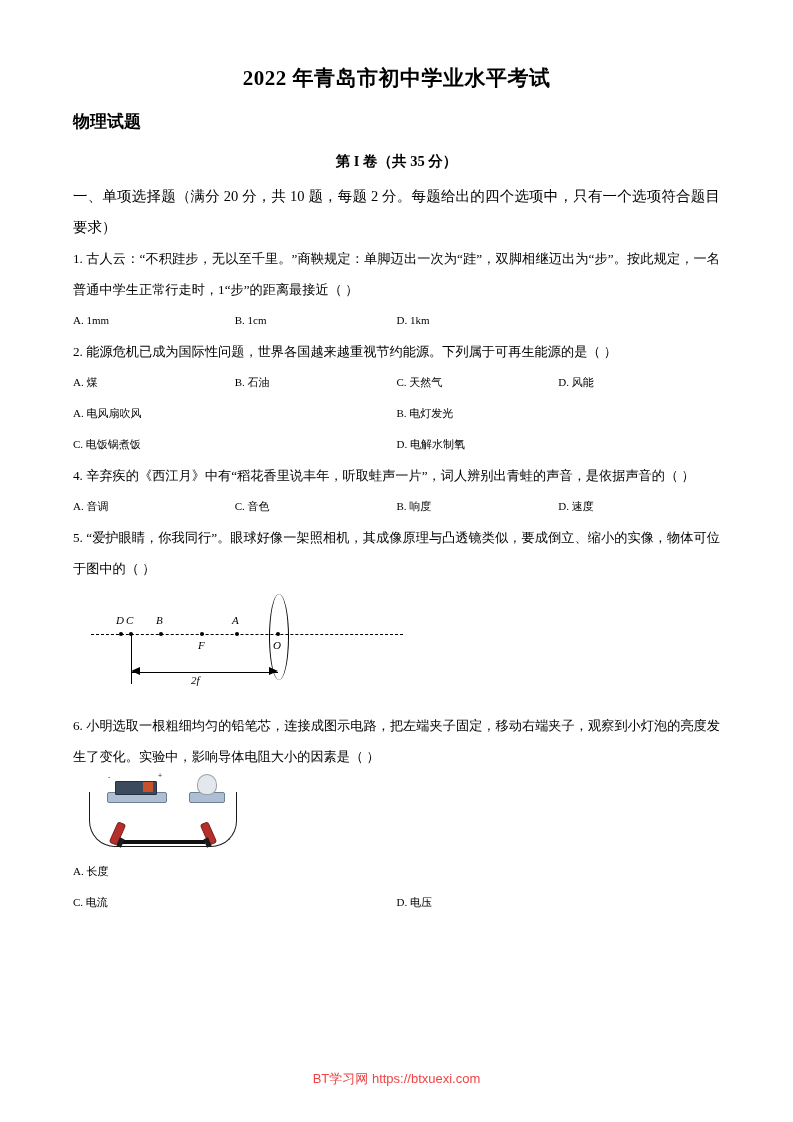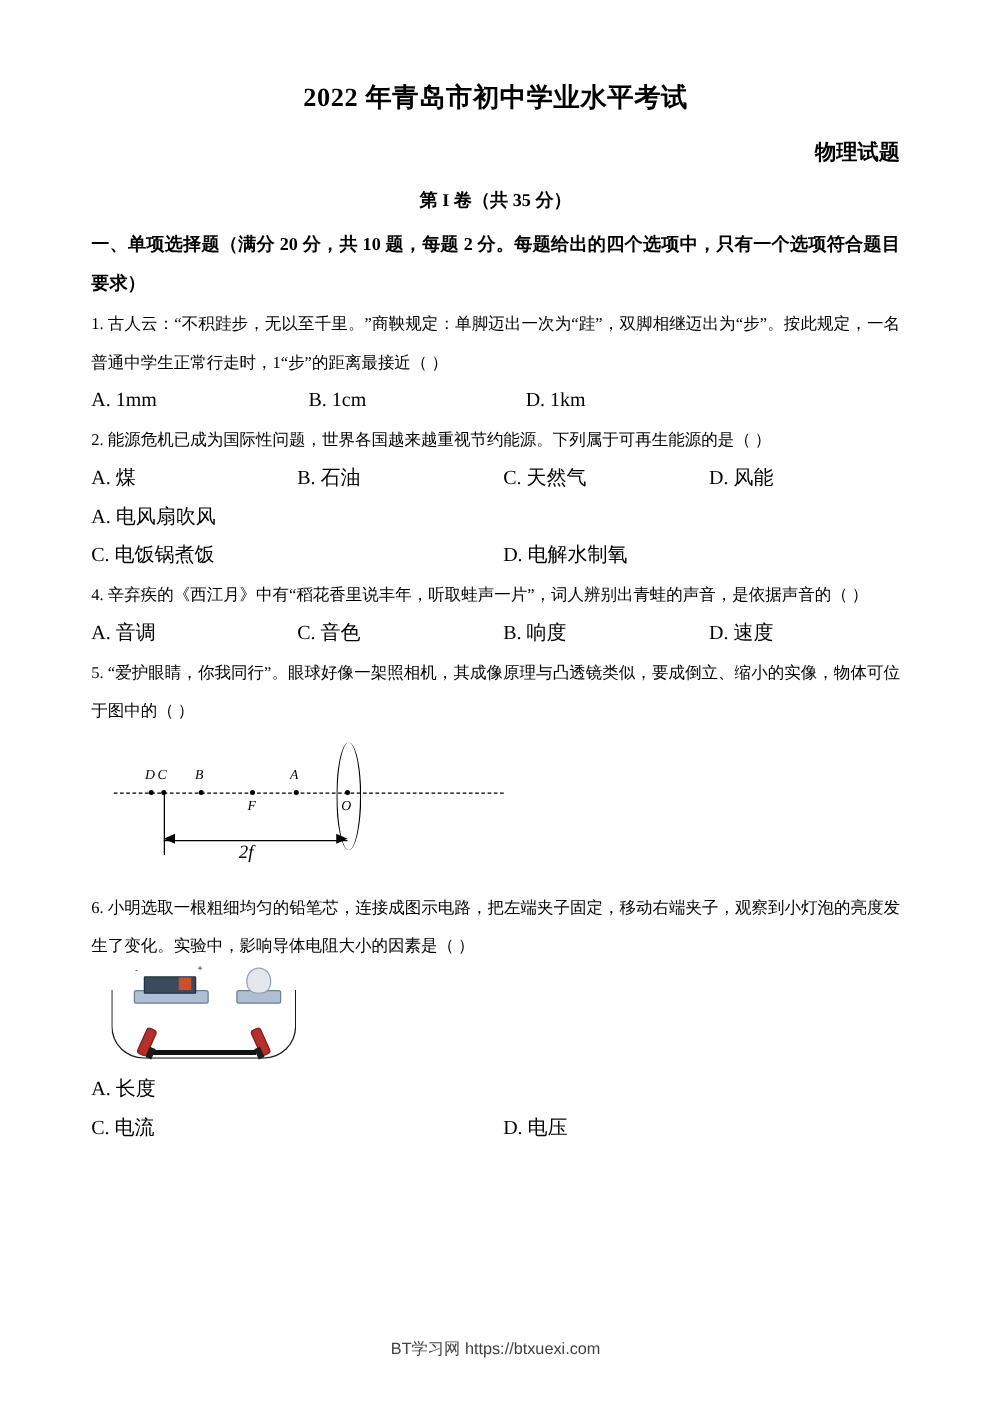--- a/index.html
+++ b/index.html
@@ -27,62 +27,61 @@
   .doc-title {
     text-align: center;
     font-size: 21px;
     font-weight: bold;
     letter-spacing: 0.5px;
     margin: 0;
     padding-top: 66px;
     line-height: 1.2;
   }
   .doc-subtitle {
-    text-align: right;
+    text-align: left;
     font-size: 17px;
     font-weight: bold;
     margin: 0;
     padding-top: 21px;
     line-height: 1.2;
   }
   .volume-line {
     text-align: center;
     font-size: 14.5px;
     font-weight: bold;
     margin: 0;
     padding-top: 20px;
     line-height: 1.2;
   }
 
   
   .section-head {
     font-size: 14.5px;
-    font-weight: bold;
+    font-weight: normal;
     line-height: 31px;
     margin: 0;
     padding-top: 11px;
     text-align: justify;
     text-justify: inter-ideograph;
   }
 
   
   .question {
     font-size: 13.2px;
     line-height: 31px;
     margin: 0;
     text-align: justify;
     text-justify: inter-ideograph;
   }
   .q-stem { display: block; }
 
   .options-row {
     display: flex;
-    font-size: 16px;
+    font-size: 11px;
     line-height: 31px;
-    gap: 12px;
   }
   .options-row.cols4 > .opt { width: 25%; }
   .options-row.cols2 > .opt { width: 50%; }
   .options-row.cols2 > .opt:first-child { width: 50%; }
   .opt { white-space: nowrap; }
 
   
   .fig-optics {
     position: relative;
     width: 330px;
@@ -144,21 +143,21 @@
     height: 0;
     border-top: 4px solid transparent;
     border-bottom: 4px solid transparent;
   }
   .arrow-l { left: 48px; border-right: 9px solid #000; }
   .arrow-r { left: 186px; border-left: 9px solid #000; }
   .dim-label {
     position: absolute;
     left: 108px;
     top: 86px;
-    font-size: 15px;
+    font-size: 11px;
     font-style: italic;
   }
 
   
   .fig-circuit {
     position: relative;
     width: 160px;
     height: 78px;
     margin: 6px 0 0 12px;
   }
@@ -240,21 +239,21 @@
   .clip-tip.right { left: 120px; top: 60px; transform: rotate(-24deg); }
 
   
   .footer-watermark {
     position: absolute;
     left: 0;
     right: 0;
     top: 1070px;
     text-align: center;
     font-size: 13px;
-    color: #404040;
+    color: #ef4444;
     font-family: "Liberation Sans", "DejaVu Sans", sans-serif;
   }
 </style>
 </head>
 <body>
 
 <div class="page">
 
   <div class="doc-title">2022 年青岛市初中学业水平考试</div>
   <div class="doc-subtitle">物理试题</div>
@@ -276,20 +275,21 @@
   </div>
   <div class="options-row cols4">
     <span class="opt">A. 煤</span>
     <span class="opt">B. 石油</span>
     <span class="opt">C. 天然气</span>
     <span class="opt">D. 风能</span>
   </div>
 
   <div class="options-row cols2">
     <span class="opt">A. 电风扇吹风</span>
+    <span class="opt">B. 电灯发光</span>
   </div>
   <div class="options-row cols2">
     <span class="opt">C. 电饭锅煮饭</span>
     <span class="opt">D. 电解水制氧</span>
   </div>
 
   <div class="question">
     <span class="q-stem">4. 辛弃疾的《西江月》中有“稻花香里说丰年，听取蛙声一片”，词人辨别出青蛙的声音，是依据声音的（     ）</span>
   </div>
   <div class="options-row cols4">

